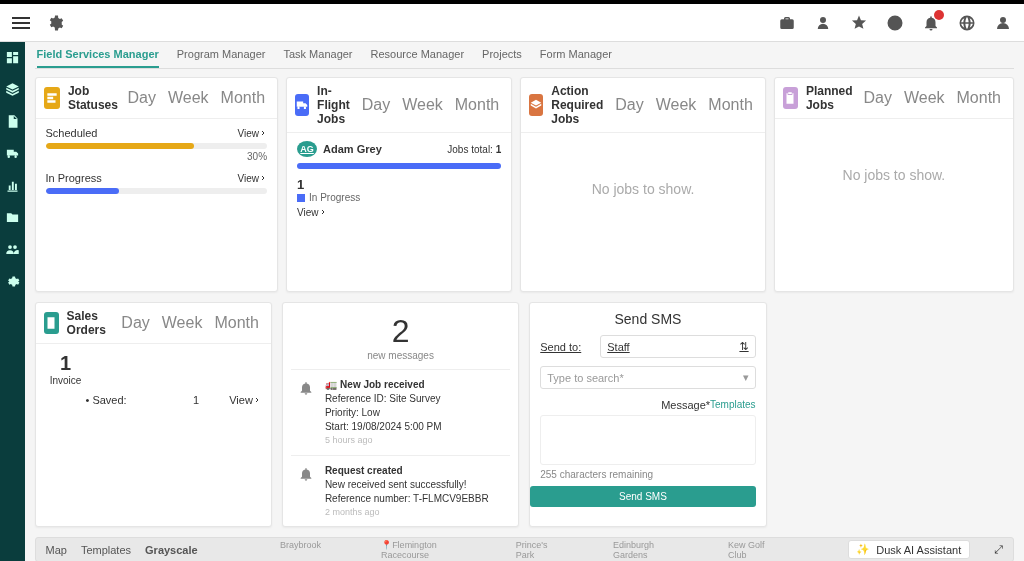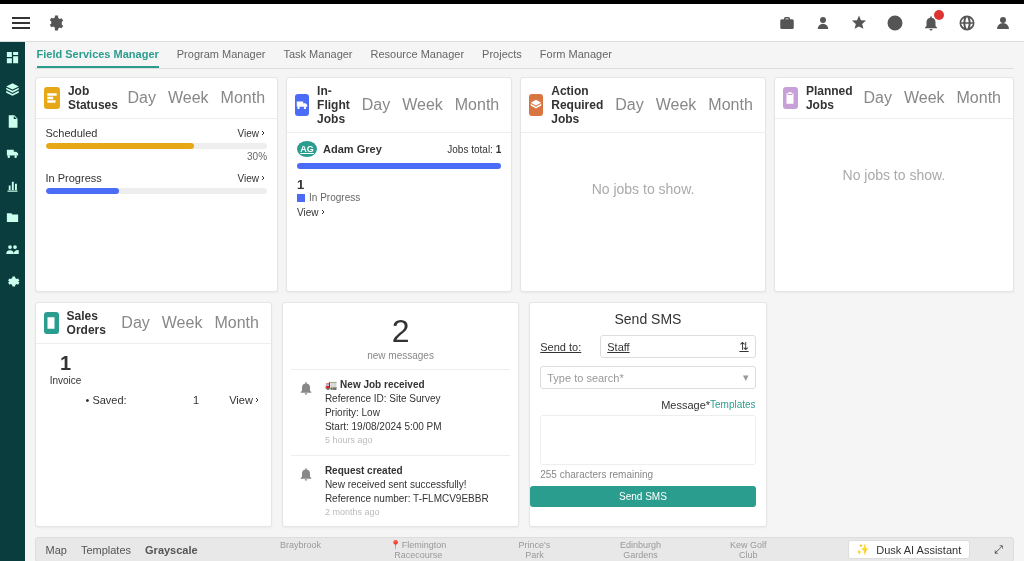--- a/index.html
+++ b/index.html
@@ -66,21 +66,21 @@
 .sms-select { flex: 1; border: 1px solid #ddd; border-radius: 3px; padding: 4px 6px; font-size: 11px; display: flex; justify-content: space-between; align-items: center; cursor: pointer; }
 .sms-search { margin: 4px 10px; border: 1px solid #ddd; border-radius: 3px; padding: 4px 6px; font-size: 11px; display: flex; justify-content: space-between; align-items: center; color: #999; cursor: pointer; }
 .sms-msg-row { display: flex; justify-content: flex-end; padding: 6px 10px 2px 10px; font-size: 11px; }
 .sms-templates { color: #2a9d8f; font-size: 10px; cursor: pointer; }
 .sms-textarea { margin: 2px 10px; border: 1px solid #eee; border-radius: 3px; height: 50px; resize: none; width: calc(100% - 20px); font-size: 11px; padding: 4px; }
 .sms-chars { font-size: 10px; color: #888; padding: 2px 10px; }
 .sms-send { float: right; margin: 4px 10px 8px 0; background: #2a9d8f; color: #fff; border: none; border-radius: 3px; padding: 5px 10px; font-size: 10px; cursor: pointer; }
 .map-bar { margin-top: 10px; background: #e8e8e8; border: 1px solid #ddd; border-radius: 3px; height: 25px; display: flex; align-items: center; padding: 0 10px; gap: 14px; font-size: 11px; position: relative; overflow: hidden; }
 .map-type { color: #555; cursor: pointer; }
 .map-type.active { font-weight: 600; }
-.map-places { position: absolute; left: 50%; transform: translateX(-50%); display: flex; gap: 60px; font-size: 9px; color: #999; text-align: center; }
+.map-places { position: absolute; left: 50%; transform: translateX(-50%); display: flex; gap: 60px; font-size: 9px; color: #999; }
 .map-pin { color: #d33; }
 svg.chev { width: 8px; height: 8px; }
 </style>
 </head>
 <body>
 
 <div class="topbar-black"></div>
 <div class="topbar">
   <div class="topbar-left">
     <div class="hamburger">

